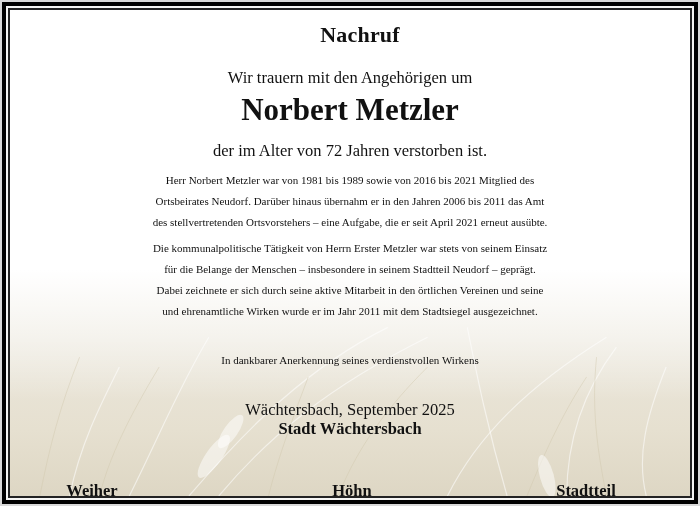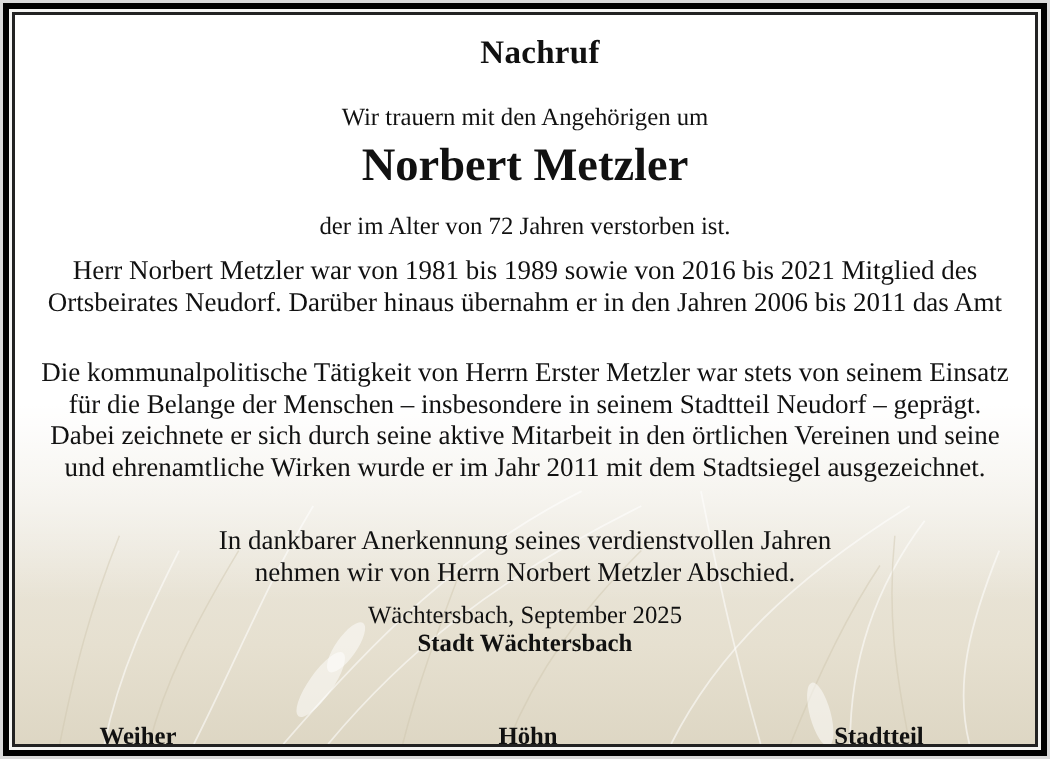--- a/index.html
+++ b/index.html
@@ -81,21 +81,21 @@
       position: absolute;
       left: 0; right: 0;
       top: 82px;
       font-size: 31px;
       font-weight: bold;
       text-align: center;
     }
     .para {
       position: absolute;
       left: 12px; right: 12px;
-      font-size: 18px;
+      font-size: 11px;
       line-height: 21px;
       text-align: center;
     }
     .bold-line {
       font-weight: bold;
     }
     .signer {
       position: absolute;
       top: 442px;
       width: 180px;
@@ -148,32 +148,32 @@
 
         <div class="content">
           <div class="title">Nachruf</div>
           <div class="line" style="top:58px">Wir trauern mit den Angehörigen um</div>
           <div class="name">Norbert Metzler</div>
           <div class="line" style="top:131px">der im Alter von 72 Jahren verstorben ist.</div>
 
           <div class="para" style="top:160px">
             <div>Herr Norbert Metzler war von 1981 bis 1989 sowie von 2016 bis 2021 Mitglied des</div>
             <div>Ortsbeirates Neudorf. Darüber hinaus übernahm er in den Jahren 2006 bis 2011 das Amt</div>
+            <div>des stellvertretenden Ortsvorstehers – eine Aufgabe, die er seit April 2021 erneut ausübte.</div>
           </div>
 
           <div class="para" style="top:228px">
             <div>Die kommunalpolitische Tätigkeit von Herrn Erster Metzler war stets von seinem Einsatz</div>
             <div>für die Belange der Menschen – insbesondere in seinem Stadtteil Neudorf – geprägt.</div>
             <div>Dabei zeichnete er sich durch seine aktive Mitarbeit in den örtlichen Vereinen und seine</div>
             <div>und ehrenamtliche Wirken wurde er im Jahr 2011 mit dem Stadtsiegel ausgezeichnet.</div>
           </div>
 
           <div class="para" style="top:340px">
-            <div>In dankbarer Anerkennung seines verdienstvollen Jahren</div>
-            <div>nehmen wir von Herrn Norbert Metzler Abschied.</div>
+            <div>In dankbarer Anerkennung seines verdienstvollen Wirkens</div>
           </div>
 
           <div class="line" style="top:390px">Wächtersbach, September 2025</div>
           <div class="line bold-line" style="top:409px">Stadt Wächtersbach</div>
 
           <div class="signer" style="left:-8px">
             <div class="sname">Weiher</div>
             <div>Bürgermeister</div>
           </div>
           <div class="signer" style="left:252px">

